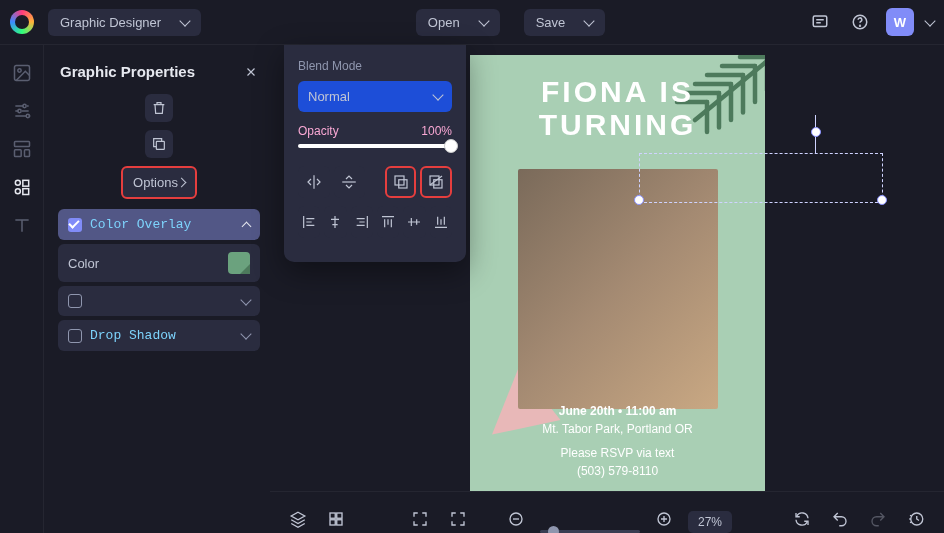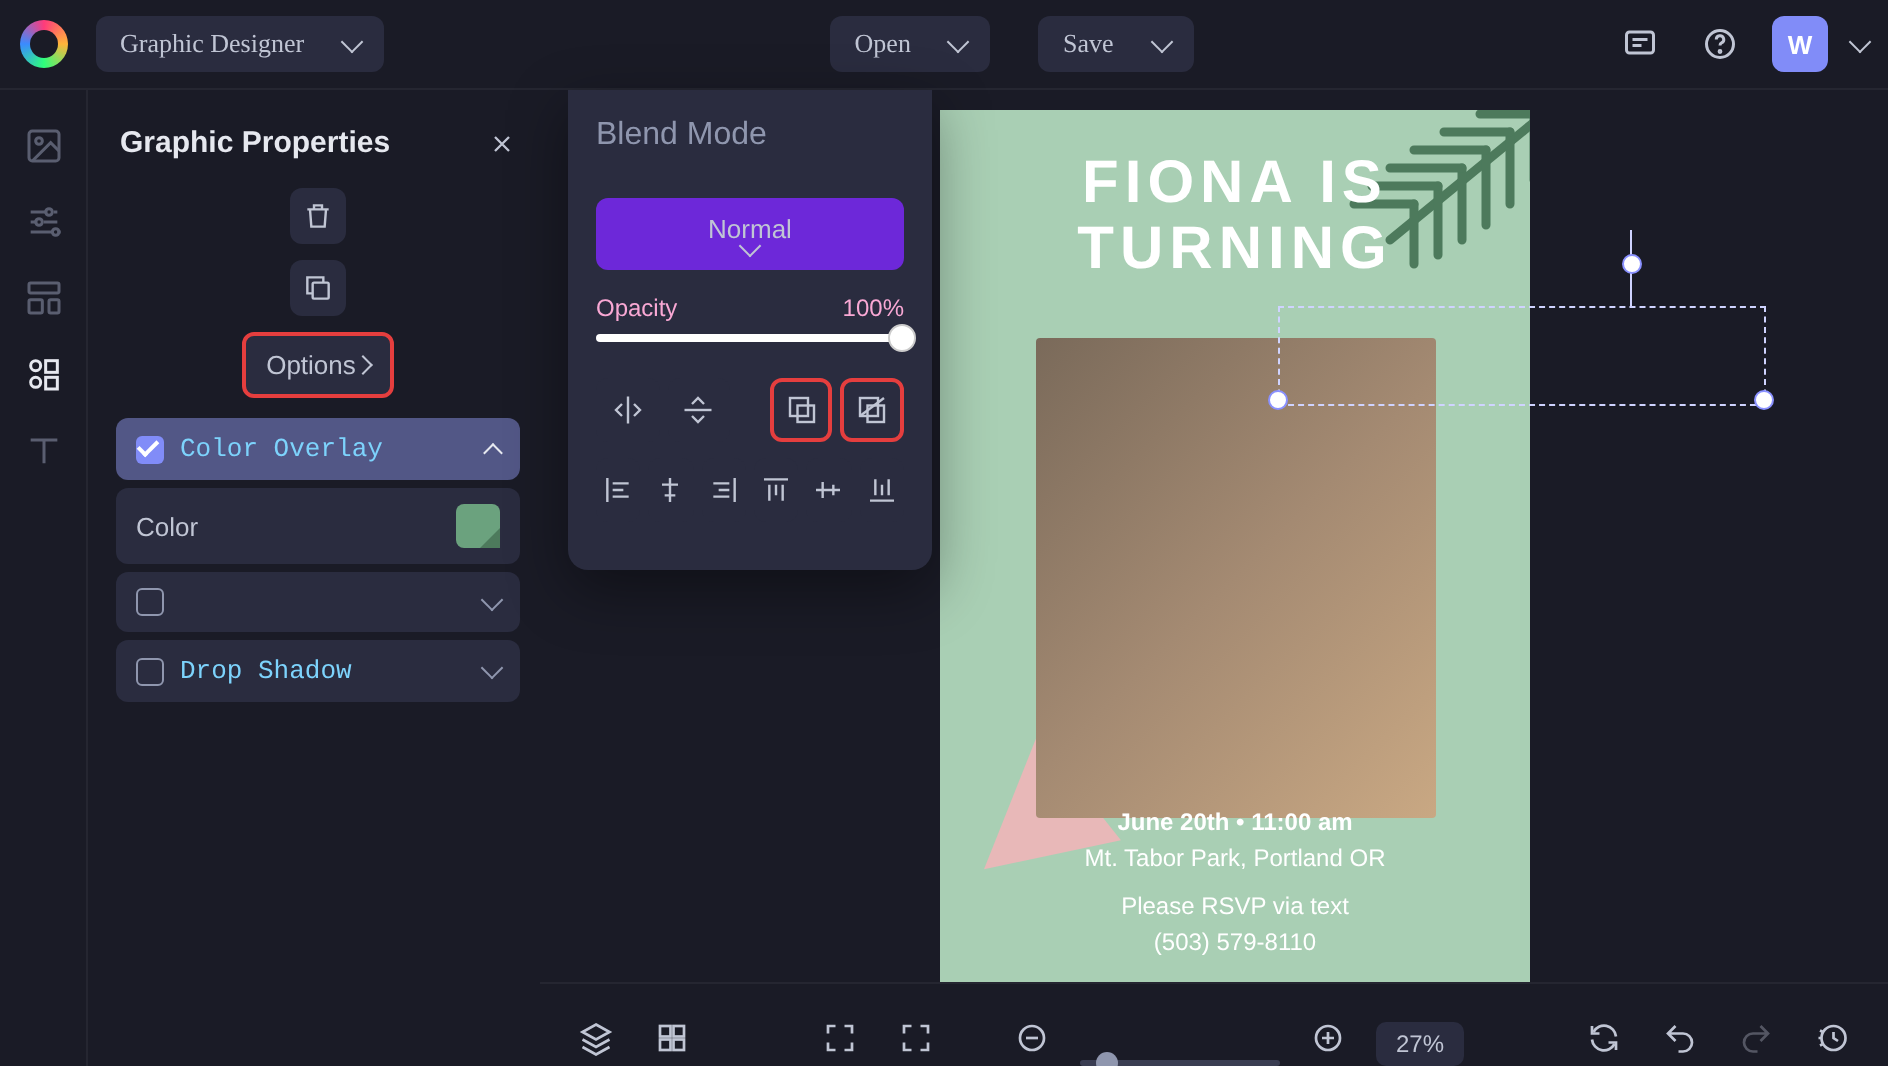--- a/index.html
+++ b/index.html
@@ -20,21 +20,21 @@
   width: 24px; height: 24px; border-radius: 50%;
   background: conic-gradient(#ff3b7b, #ffb43a, #2eff7b, #3a8bff, #ff3b7b);
   position: relative;
 }
 .logo::after {
   content: ""; position: absolute; inset: 5px; border-radius: 50%;
   background: #1a1b26;
 }
 .dropdown {
   background: #2a2c3f; border-radius: 6px; padding: 6px 12px;
-  display: flex; align-items: center; gap: 20px; cursor: pointer; font-family: Liberation Serif, serif;
+  display: flex; align-items: center; gap: 20px; cursor: pointer;
 }
 .chev-down { width: 8px; height: 8px; border-right: 1.5px solid #c0c5d4; border-bottom: 1.5px solid #c0c5d4; transform: rotate(45deg); margin-top: -3px; }
 .topbar .dropdown { margin-left: 14px; }
 .topbar-center { flex: 1; display: flex; justify-content: center; gap: 10px; }
 .topbar-right { display: flex; align-items: center; gap: 12px; }
 .icon-btn { width: 28px; height: 28px; display: flex; align-items: center; justify-content: center; cursor: pointer; border-radius: 6px; }
 .avatar { width: 28px; height: 28px; background: #818cf8; border-radius: 6px; display: flex; align-items: center; justify-content: center; color: #fff; font-weight: 600; }
 
 .main { display: flex; height: calc(533px - 45px); }
 .siderail { width: 44px; display: flex; flex-direction: column; align-items: center; gap: 18px; padding-top: 18px; border-right: 1px solid rgba(255,255,255,.05); }
@@ -63,22 +63,22 @@
 .color-row { background: #2a2c3f; border-radius: 6px; padding: 8px 10px; display: flex; align-items: center; justify-content: space-between; margin-bottom: 4px; }
 .swatch { width: 22px; height: 22px; border-radius: 4px; background: #6ba27e; position: relative; cursor: pointer; }
 .swatch::after { content: ""; position: absolute; right:0; bottom:0; border: 5px solid transparent; border-right-color:#4d7a5c; border-bottom-color:#4d7a5c; }
 
 
 .popover {
   position: absolute; left: 284px; top: 45px; width: 182px;
   background: #2a2c3f; border-radius: 0 0 10px 10px; padding: 14px 14px 16px;
   box-shadow: 0 10px 30px rgba(0,0,0,.4);
 }
-.pop-label { font-size: 16px; color: #8f96ae; margin-bottom: 22px; }
-.select { background: #6d28d9; border-radius: 6px; padding: 8px 10px; display: flex; align-items: center; justify-content: space-between; cursor: pointer; margin-bottom: 12px; flex-direction: column; }
+.pop-label { font-size: 12px; color: #8f96ae; margin-bottom: 8px; }
+.select { background: #1d4ed8; border-radius: 6px; padding: 8px 10px; display: flex; align-items: center; justify-content: space-between; cursor: pointer; margin-bottom: 12px; }
 .opacity-row { display: flex; justify-content: space-between; font-size: 12px; color:#f9a8d4; margin-bottom: 6px; }
 .slider { position: relative; height: 4px; background: #fff; border-radius: 2px; margin-bottom: 18px; }
 .slider .thumb { position: absolute; right: -6px; top: -5px; width: 14px; height: 14px; border-radius: 50%; background: #fff; border: 1px solid #ccc; }
 .tool-row { display:flex; gap: 4px; margin-bottom: 8px; }
 .tool { width: 32px; height: 32px; background: #2a2c3f; border-radius: 6px; display: flex; align-items: center; justify-content: center; cursor: pointer; }
 .tool.highlight { border: 2px solid #e53e3e; }
 
 
 .canvas-wrap { flex: 1; position: relative; background: #1a1b26; }
 .canvas {

